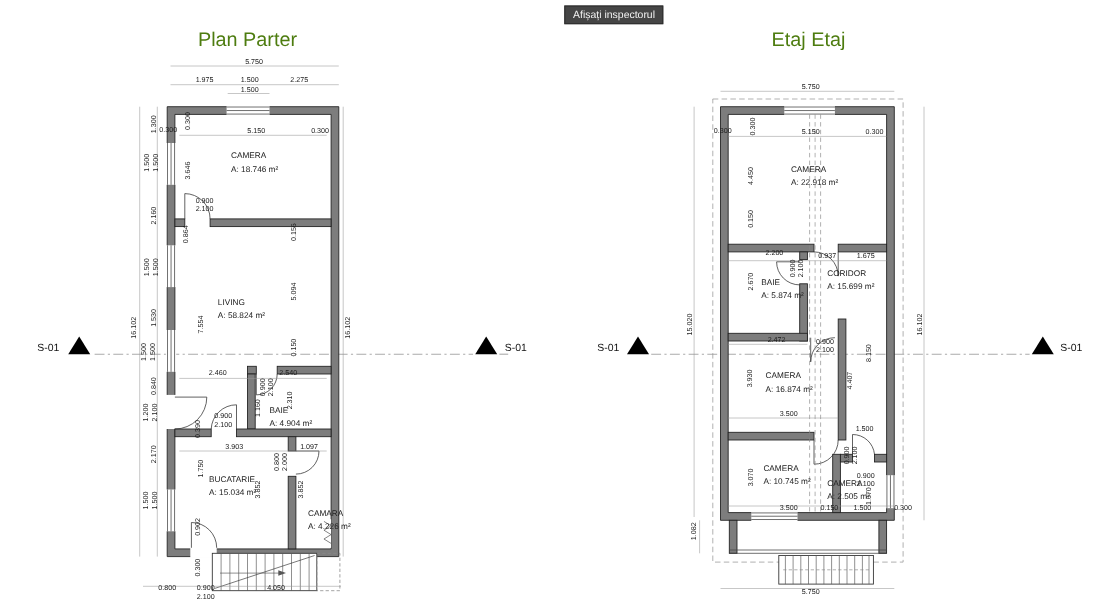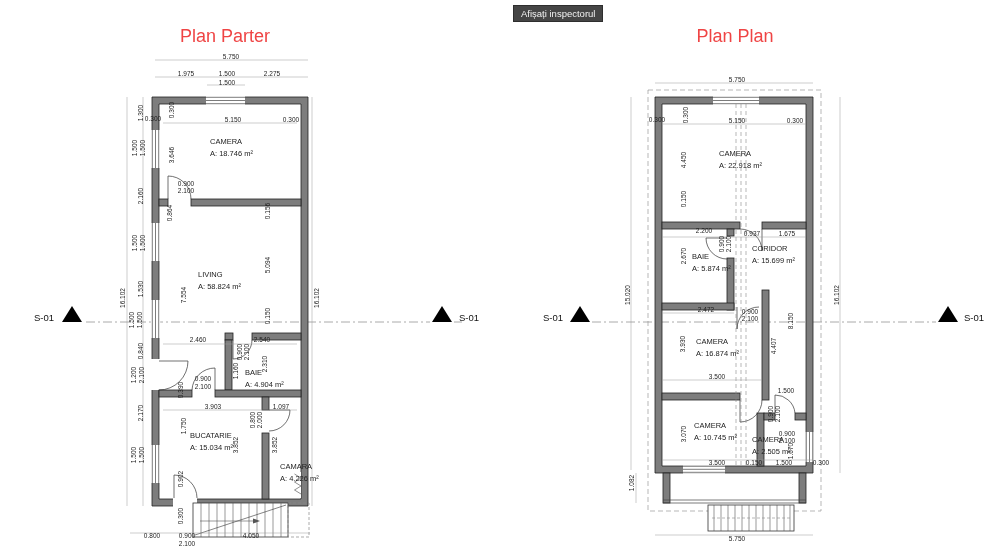--- a/index.html
+++ b/index.html
@@ -1,21 +1,21 @@
 <!DOCTYPE html>
 <html><head>
 <meta charset="utf-8">
 <style>
   html,body{margin:0;padding:0;background:#fff;width:1000px;height:546px;position:relative;
     font-family:"Liberation Sans",sans-serif;overflow:hidden;}
   #stage{position:absolute;inset:0;width:817px;height:546px;}
   svg{position:absolute;left:0;top:0;}
   .tooltip{position:absolute;left:513px;top:5px;background:#454545;color:#f2f2f2;
     font-size:9.5px;padding:2px 7px;border:1px solid #2e2e2e;white-space:nowrap;}
-  .plan-title{position:absolute;transform:translate(-50%,0);font-size:18px;color:#ef4444;white-space:nowrap;}
+  .plan-title{position:absolute;transform:translate(-50%,0);font-size:18px;color:#4d7c0f;white-space:nowrap;}
   .dim{position:absolute;font-size:6.5px;color:#1c1c1c;white-space:nowrap;
     transform:translate(-50%,-50%);line-height:1;}
   .dim.rot{transform:translate(-50%,-50%) rotate(-90deg);}
   .room{position:absolute;font-size:7.5px;color:#222;white-space:nowrap;line-height:1;}
   .room div{margin-bottom:4.5px;}
   .smark{position:absolute;font-size:9.5px;color:#111;transform:translate(-50%,-50%);white-space:nowrap;}
 </style>
 </head>
 <body>
 
@@ -160,21 +160,21 @@
     <line x1="662" y1="237" x2="806" y2="237"></line>
     <line x1="662" y1="313" x2="734" y2="313"></line>
     <line x1="662" y1="380" x2="762" y2="380"></line>
     <line x1="662" y1="460" x2="813" y2="460"></line>
   </g>
 </svg>
 
 <div class="tooltip">Afișați inspectorul</div>
 
 <div class="plan-title" style="left:225px;top:26px;">Plan Parter</div>
-<div class="plan-title" style="left:735px;top:26px;">Plan Plan</div>
+<div class="plan-title" style="left:735px;top:26px;">Etaj Etaj</div>
 
 <div class="smark" style="left:44px;top:317px;">S-01</div>
 <div class="smark" style="left:469px;top:317px;">S-01</div>
 <div class="smark" style="left:553px;top:317px;">S-01</div>
 <div class="smark" style="left:974px;top:317px;">S-01</div>
 
 <div id="labels">
       <span class="dim" style="left: 231px; top: 57px;">5.750</span>
       <span class="dim" style="left: 186px; top: 74px;">1.975</span>
       <span class="dim" style="left: 227px; top: 74px;">1.500</span>

